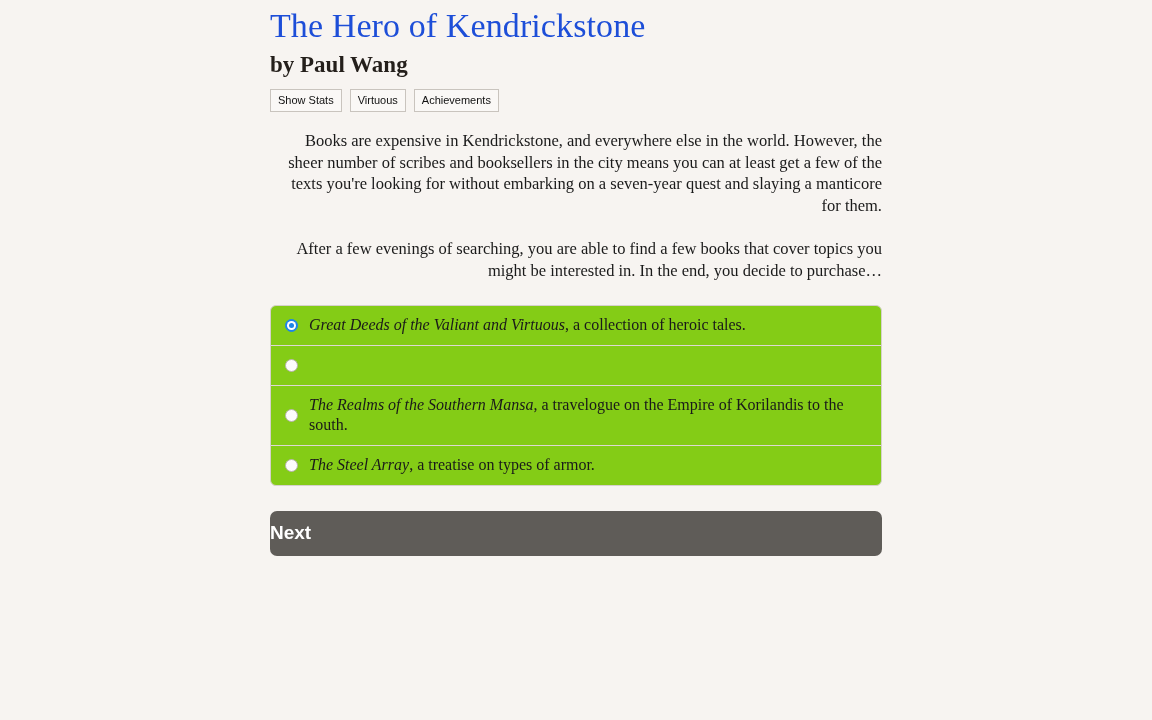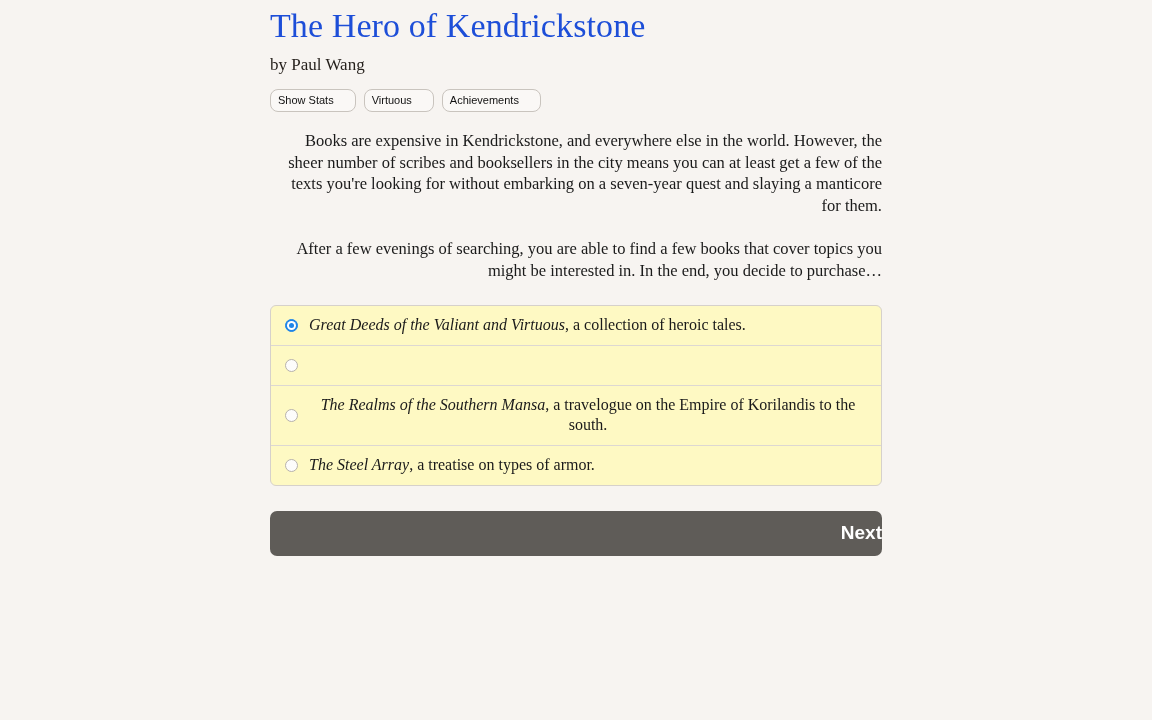--- a/index.html
+++ b/index.html
@@ -29,43 +29,43 @@
     font-size: 34px;
     font-weight: 400;
     line-height: 32px;
     letter-spacing: 0.1px;
     color: #1d4ed8;
     margin: 0;
     padding: 0;
   }
   .byline {
     font-family: "Liberation Serif", "DejaVu Serif", serif;
-    font-size: 17px;
-    font-weight: 400;
+    font-size: 23px;
+    font-weight: 700;
     line-height: 22px;
     color: #241f1b;
     margin: 12px 0 0 0;
   }
 
   
   .button-row {
     margin-top: 13px;
     display: flex;
     align-items: center;
     gap: 8px;
   }
   .mini-button {
     font-family: "Liberation Sans", "DejaVu Sans", sans-serif;
     font-size: 11px;
     line-height: 12px;
     color: #111111;
     background: #faf8f6;
     border: 1px solid #c9c4be;
-    border-radius: 8px;
-    padding: 4px 21px 5px 7px;
+    border-radius: 0;
+    padding: 4px 7px 5px 7px;
     cursor: pointer;
     white-space: nowrap;
     display: inline-block;
   }
 
   
   .story {
     margin-top: 18px;
   }
   .story p {
@@ -76,23 +76,22 @@
     margin: 0 0 22px 0;
     text-align: right;
   }
   .story p:last-child { margin-bottom: 9px; }
 
   
   .choices {
     margin-top: 24px;
     border: 1px solid #d6d1cb;
     border-radius: 6px;
-    background: #fef9c3;
+    background: #84cc16;
     overflow: hidden;
-    text-align: center;
   }
   .choice-row {
     display: flex;
     align-items: center;
     padding: 9px 14px 10px 14px;
     border-top: 1px solid #ddd8d2;
     cursor: pointer;
     min-height: 20px;
   }
   .choice-row:first-child { border-top: none; }
@@ -143,21 +142,21 @@
     margin-top: 25px;
     padding: 11px 0 12px 0;
     background: #5f5c58;
     border: none;
     border-radius: 7px;
     color: #ffffff;
     font-family: "Liberation Sans", "DejaVu Sans", sans-serif;
     font-size: 19px;
     font-weight: bold;
     line-height: 22px;
-    text-align: right;
+    text-align: left;
     cursor: pointer;
     box-sizing: border-box;
   }
 </style>
 </head>
 <body>
 
 <div class="page">
 
   <h1 class="game-title">The Hero of Kendrickstone</h1>

